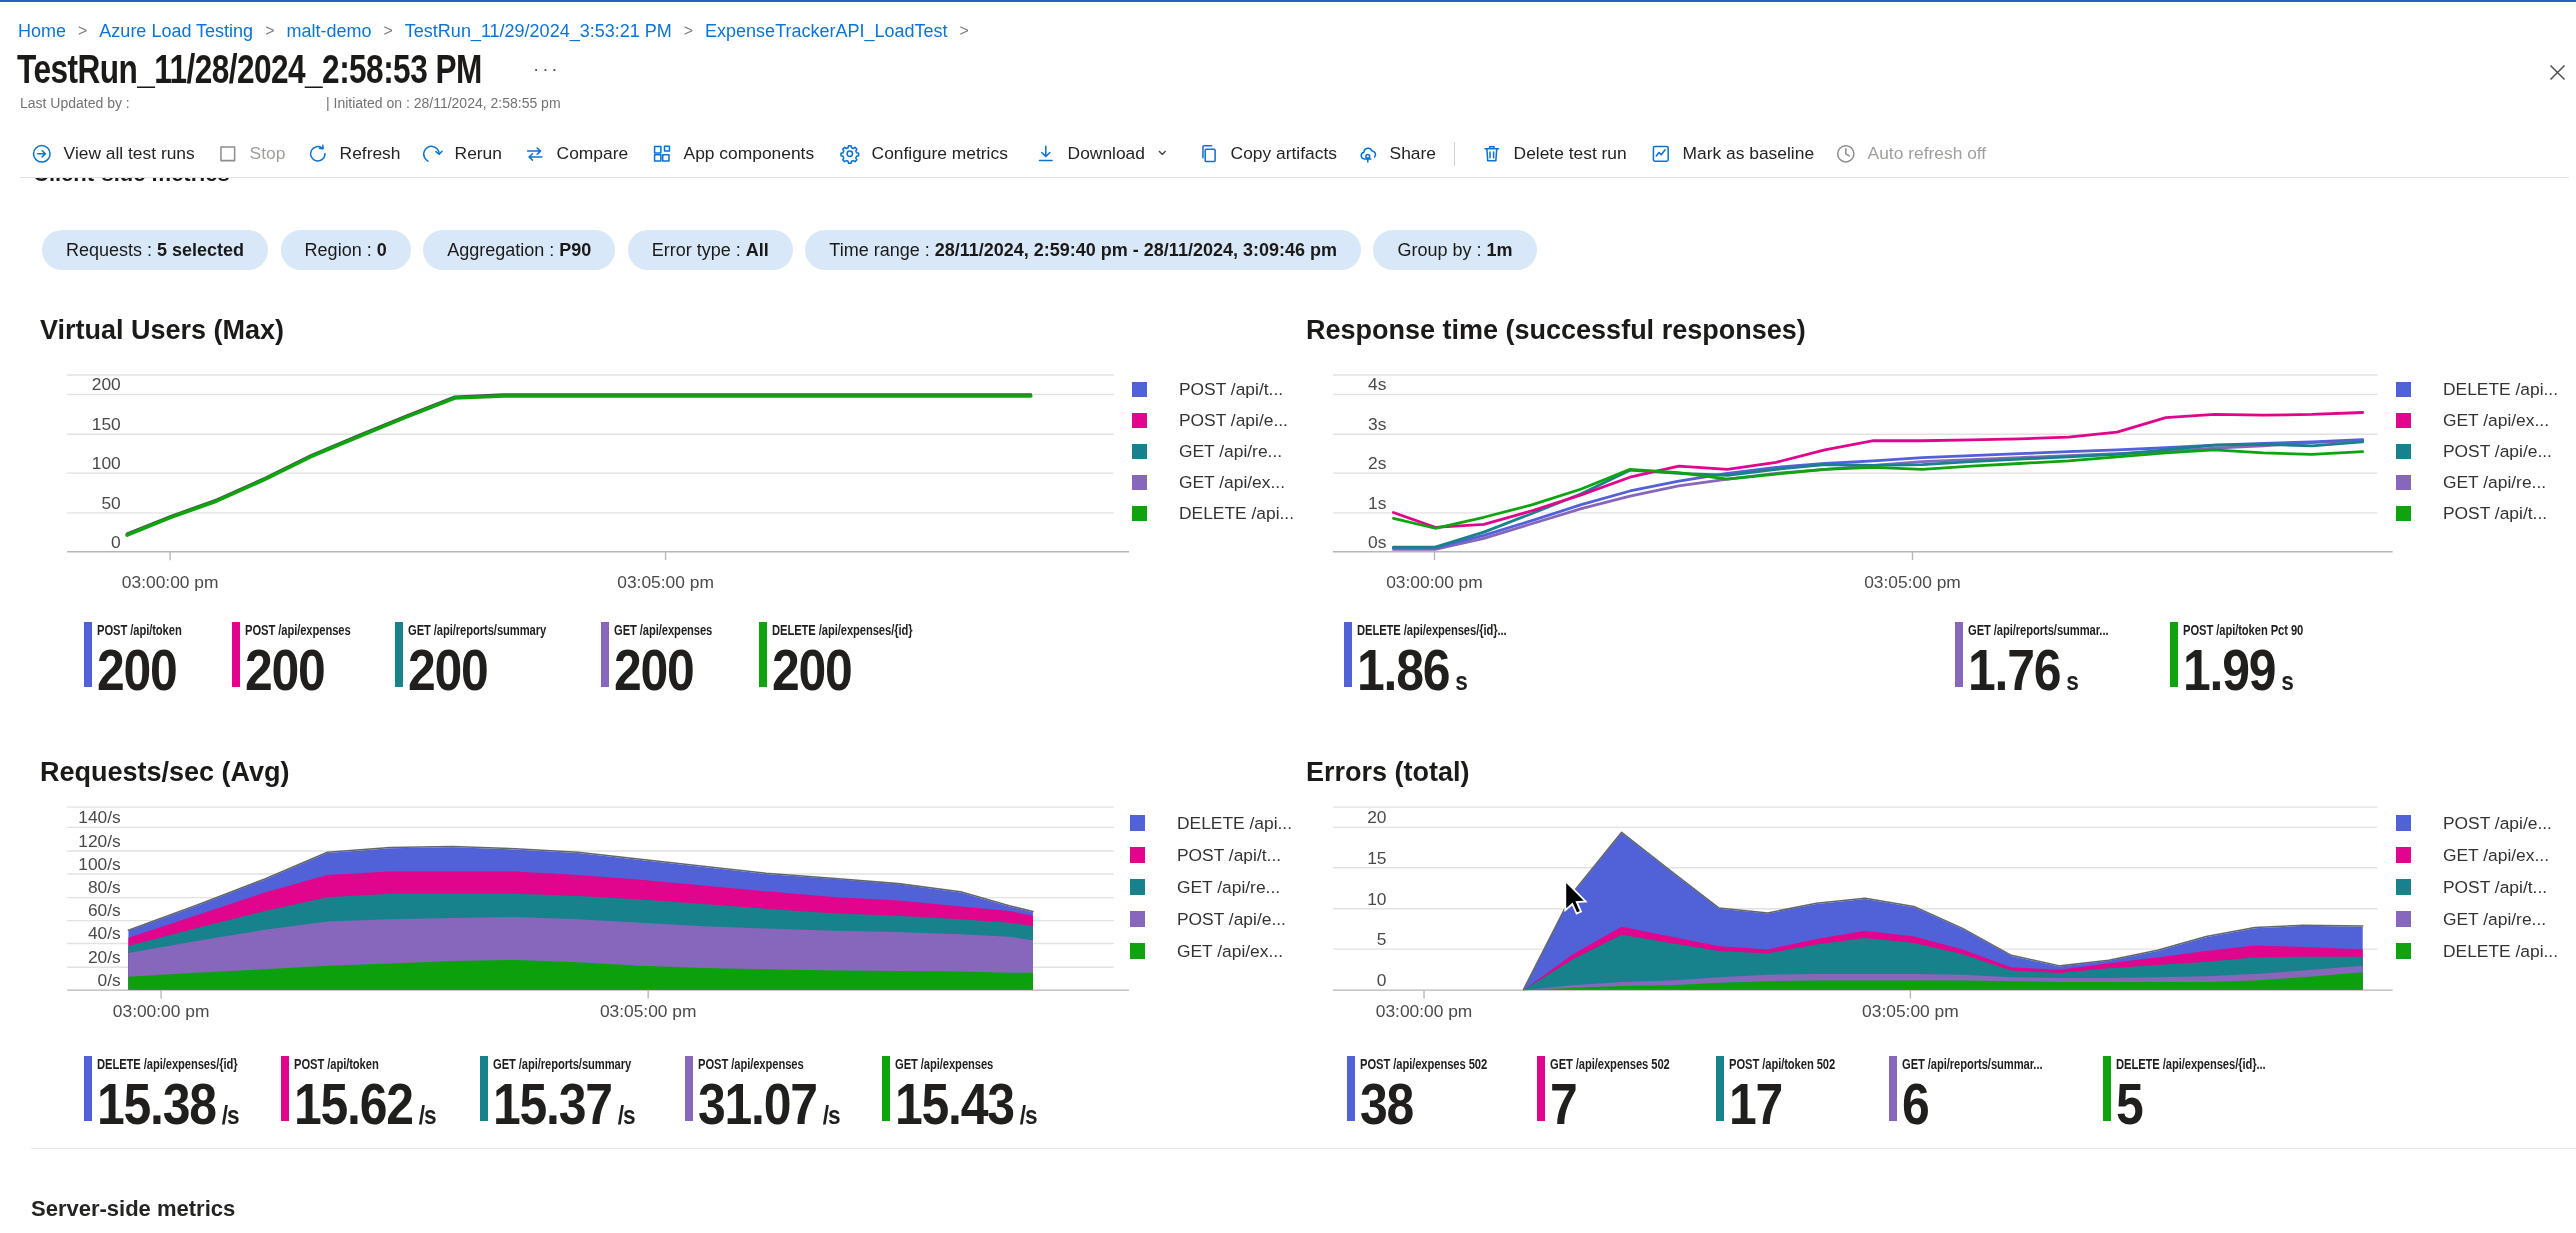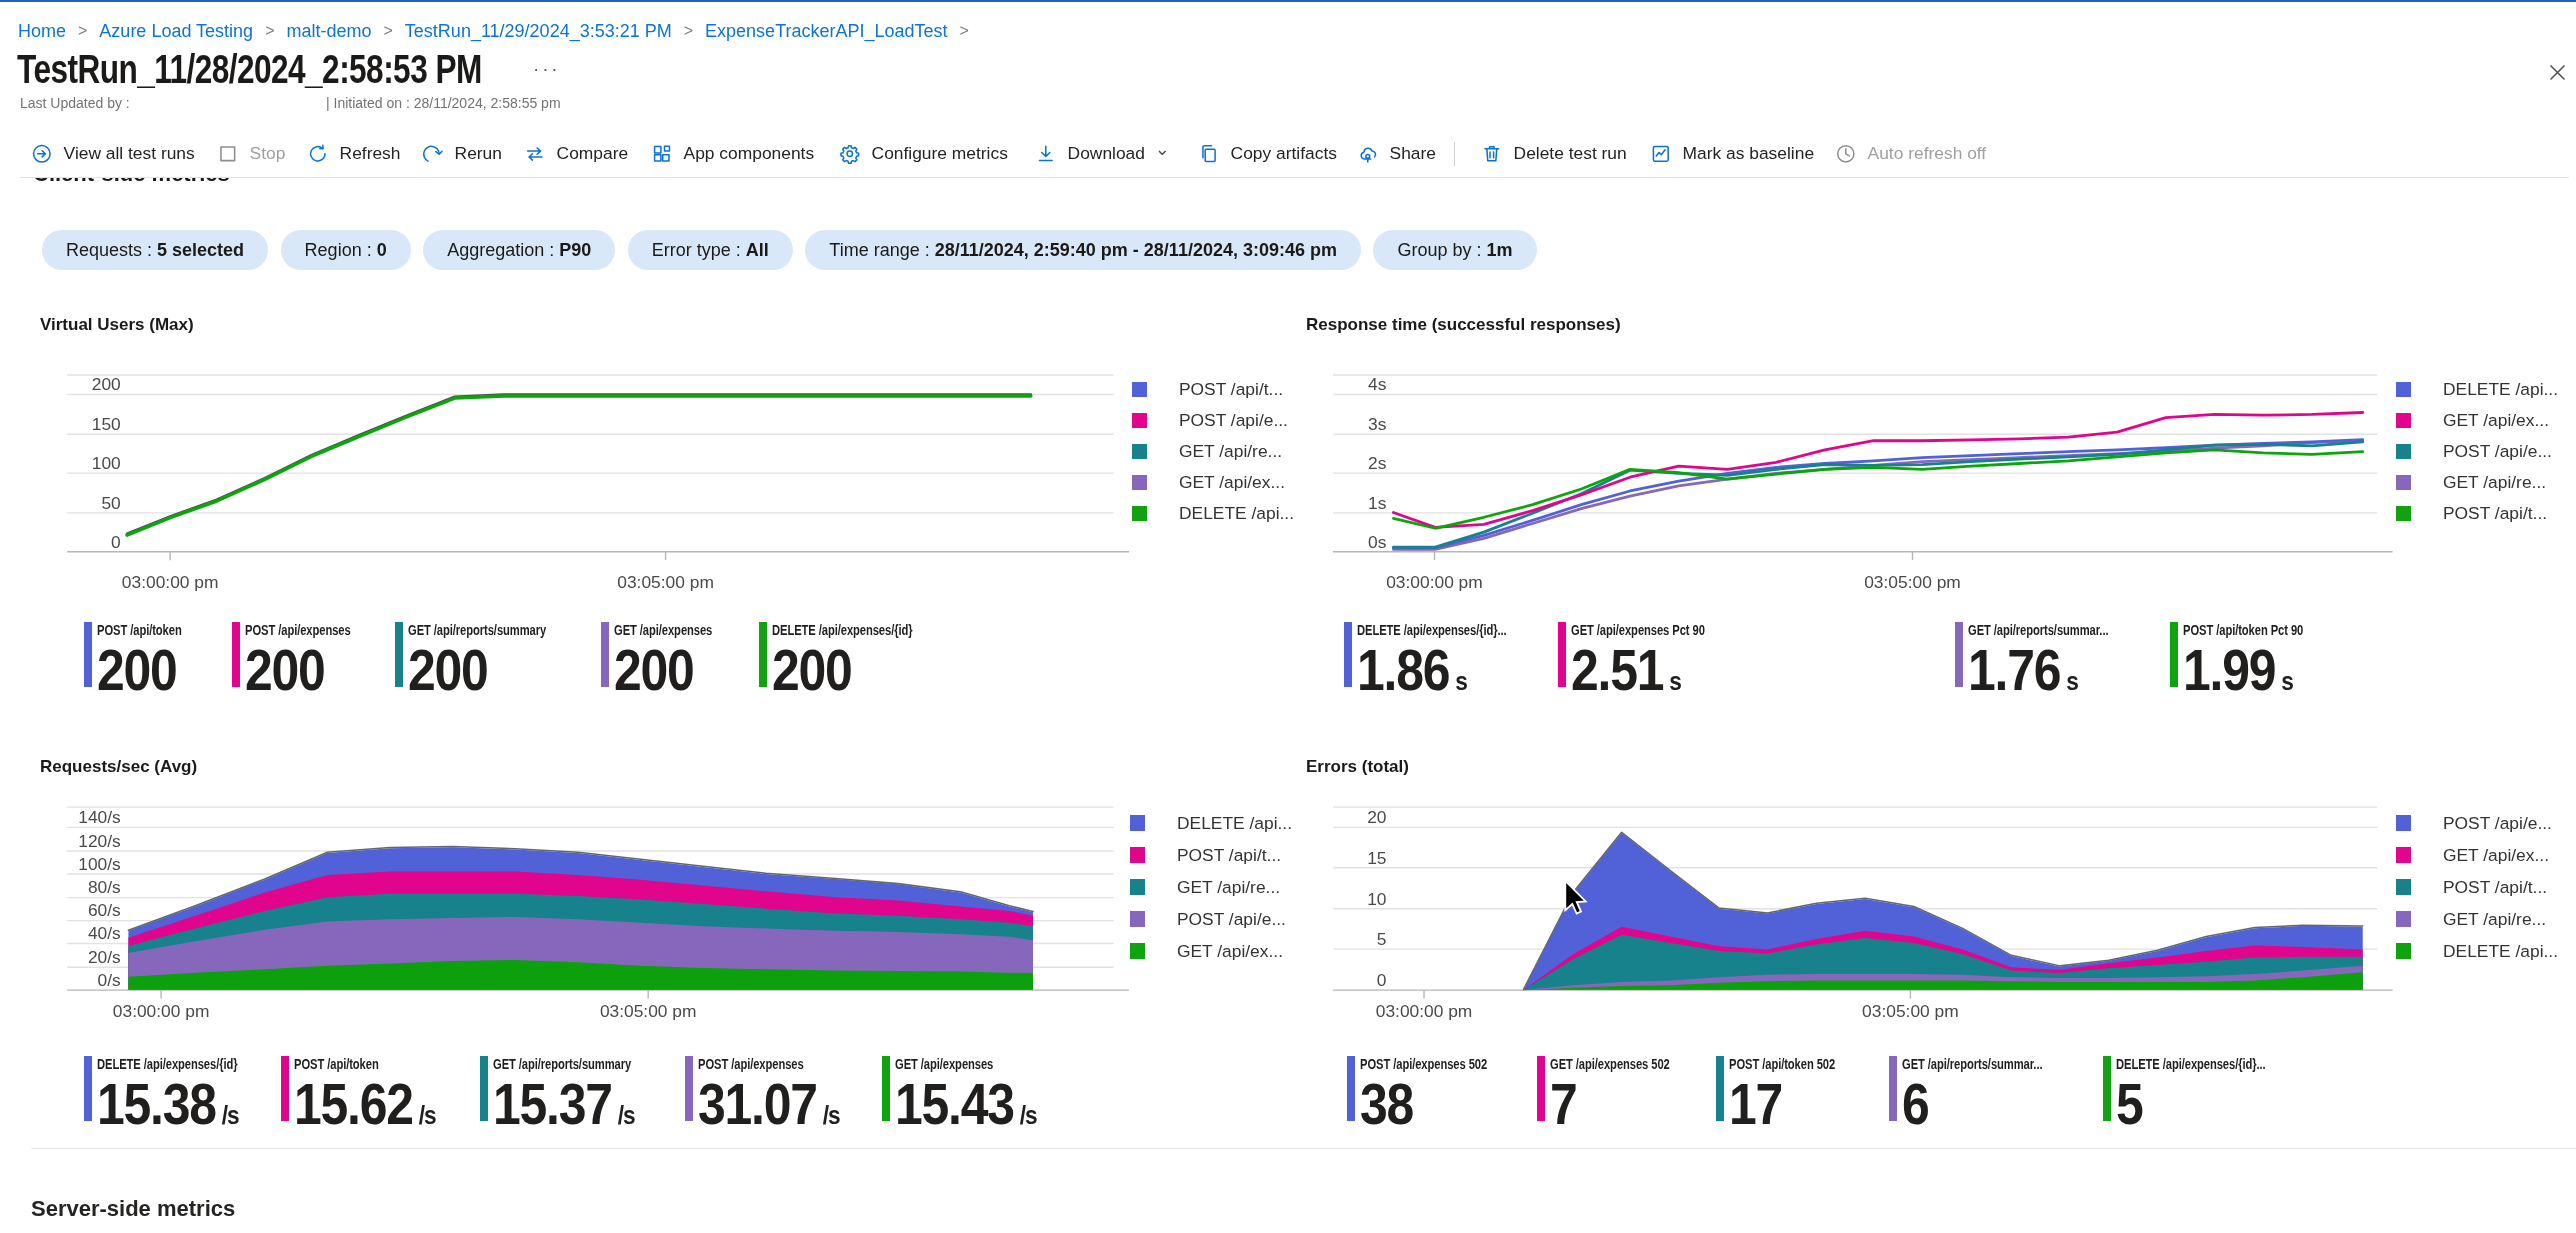--- a/index.html
+++ b/index.html
@@ -22,21 +22,21 @@
 .titem.gray .tlab { color:#a19f9d; }
 .chev { font-size:18px; color:#4a4a4a; margin-left:9.7px; position:relative; top:-4.2px; }
 .tsep { position:absolute; top:5.6px; width:1.4px; height:24px; background:#d1d1d1; }
 #tbborder { position:absolute; left:19.5px; top:177px; width:2549px; height:1.4px; background:#e3e3e3; }
 #cutheading { position:absolute; left:33px; top:178px; height:8.4px; overflow:hidden; }
 #cutheading div { font-size:22px; font-weight:bold; color:#1b1a19; margin-top:-17.4px; }
 #pills { position:absolute; left:42px; top:230px; display:flex; gap:12.5px; }
 .pill { background:#d8e8f8; border-radius:20px; height:40px; line-height:40px;
   padding:0 24px; font-size:18px; color:#1b1a19; white-space:nowrap; }
 .pill b { font-weight:bold; }
-.ctitle { position:absolute; font-size:17px; font-weight:bold; color:#1b1a19; }
+.ctitle { position:absolute; font-size:27px; font-weight:bold; color:#1b1a19; }
 svg.chart { position:absolute; left:0; top:0; }
 .legend { position:absolute; }
 .li { display:flex; align-items:center; height:31px; }
 .sq { width:15.3px; height:15.3px; display:inline-block; margin-right:7.7px; flex:0 0 auto; }
 .li span:last-child { font-size:17.4px; color:#333; white-space:nowrap;margin-left:24px; }
 .stat { position:absolute; display:flex;margin-top:29px; }
 .bar { width:7.7px; height:65px; display:inline-block; flex:0 0 auto; }
 .sc { margin-left:5.6px; }
 .slab { font-size:14px; height:18px; font-weight:bold; color:#201f1e; white-space:nowrap; letter-spacing:-0.1px; transform:scaleX(0.8); transform-origin:left top; }
 .snum { margin-top:-4.2px; white-space:nowrap; }
@@ -384,27 +384,20 @@
         <div class="snum"><span class="nv">200</span></div>
       </div>
     </div>
   <div class="stat" style="left:1344px;top:593px">
       <span class="bar" style="background:#5161d8"></span>
       <div class="sc">
         <div class="slab">DELETE /api/expenses/{id}...</div>
         <div class="snum"><span class="nv">1.86<span class="unit">s</span></span></div>
       </div>
     </div>
-<div class="stat" style="left:1558px;top:593px">
-      <span class="bar" style="background:#e0058c"></span>
-      <div class="sc">
-        <div class="slab">GET /api/expenses Pct 90</div>
-        <div class="snum"><span class="nv">2.51<span class="unit">s</span></span></div>
-      </div>
-    </div>
 <div class="stat" style="left:1955px;top:593px">
       <span class="bar" style="background:#8667bb"></span>
       <div class="sc">
         <div class="slab">GET /api/reports/summar...</div>
         <div class="snum"><span class="nv">1.76<span class="unit">s</span></span></div>
       </div>
     </div>
 <div class="stat" style="left:2170px;top:593px">
       <span class="bar" style="background:#0fa30f"></span>
       <div class="sc">

